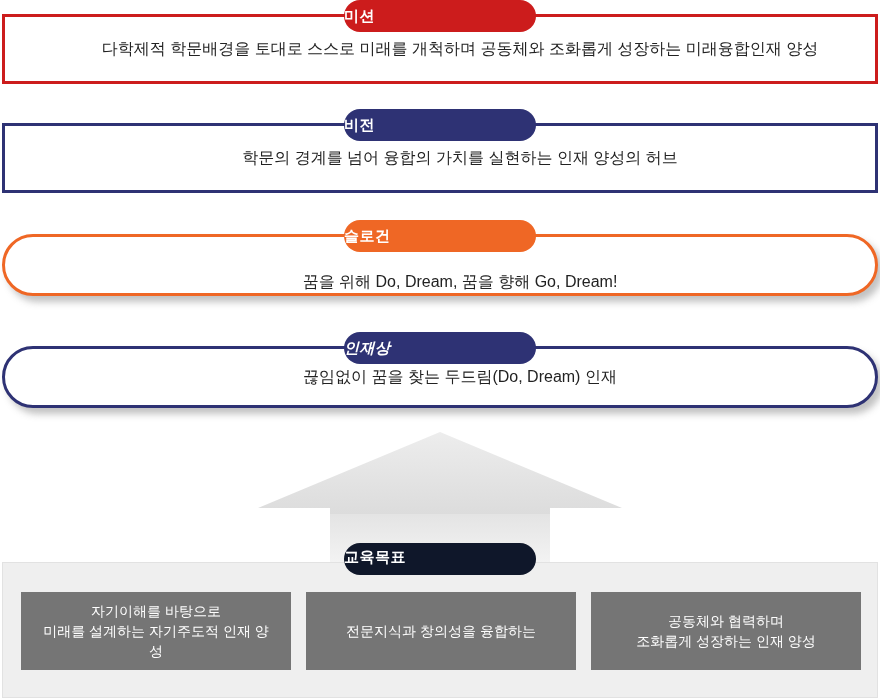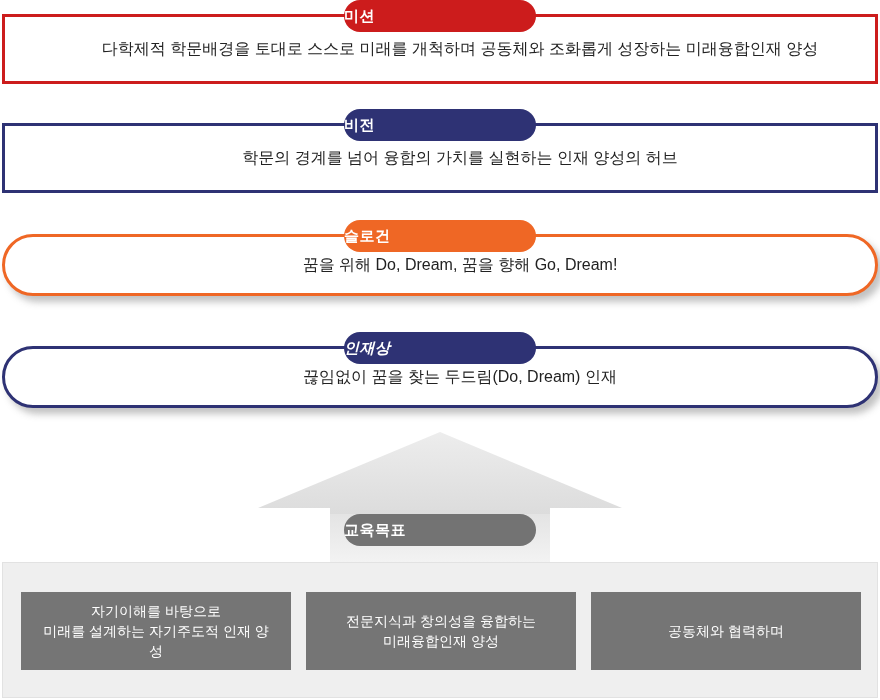--- a/index.html
+++ b/index.html
@@ -35,21 +35,21 @@
     font-size: 15px;
     font-weight: bold;
     letter-spacing: 0.5px;
     z-index: 5;
     box-sizing: border-box;
   }
   .badge-mission  { background: #cc1c1c; top: 0px; }
   .badge-vision   { background: #2e3274; top: 109px; }
   .badge-slogan   { background: #ef6725; top: 220px; }
   .badge-talent   { background: #2e3274; top: 332px; font-style: italic; }
-  .badge-goal     { background: #737373; top: 514px; }
+  .badge-goal     { background: #0f172a; top: 543px; font-family: Liberation Mono, monospace; }
 
   
   .panel {
     position: absolute;
     left: 2px;
     width: 876px;
     box-sizing: border-box;
     background: #ffffff;
     display: flex;
     align-items: center;
@@ -68,20 +68,21 @@
     top: 123px;
     height: 70px;
     border: 3px solid #2e3274;
   }
   .panel-slogan {
     top: 234px;
     height: 62px;
     border: 3px solid #ef6725;
     border-radius: 34px;
     box-shadow: 5px 6px 7px rgba(120,120,120,0.45);
+    align-items: flex-end;
   }
   .panel-talent {
     top: 346px;
     height: 62px;
     border: 3px solid #2e3274;
     border-radius: 34px;
     box-shadow: 5px 6px 7px rgba(120,120,120,0.45);
   }
   .panel-text {
     display: block;
@@ -185,25 +186,25 @@
     <div class="goals-row">
       <div class="goal-box">
         <span>
           <span>자기이해를 바탕으로</span>
           <span>미래를 설계하는 자기주도적 인재 양성</span>
         </span>
       </div>
       <div class="goal-box">
         <span>
           <span>전문지식과 창의성을 융합하는</span>
-          <span>미래융합인재 양성</span>
         </span>
       </div>
       <div class="goal-box">
         <span>
           <span>공동체와 협력하며</span>
+          <span>조화롭게 성장하는 인재 양성</span>
         </span>
       </div>
     </div>
   </div>
   <div class="badge badge-goal">교육목표</div>
 
 </div>
 
 </body></html>

